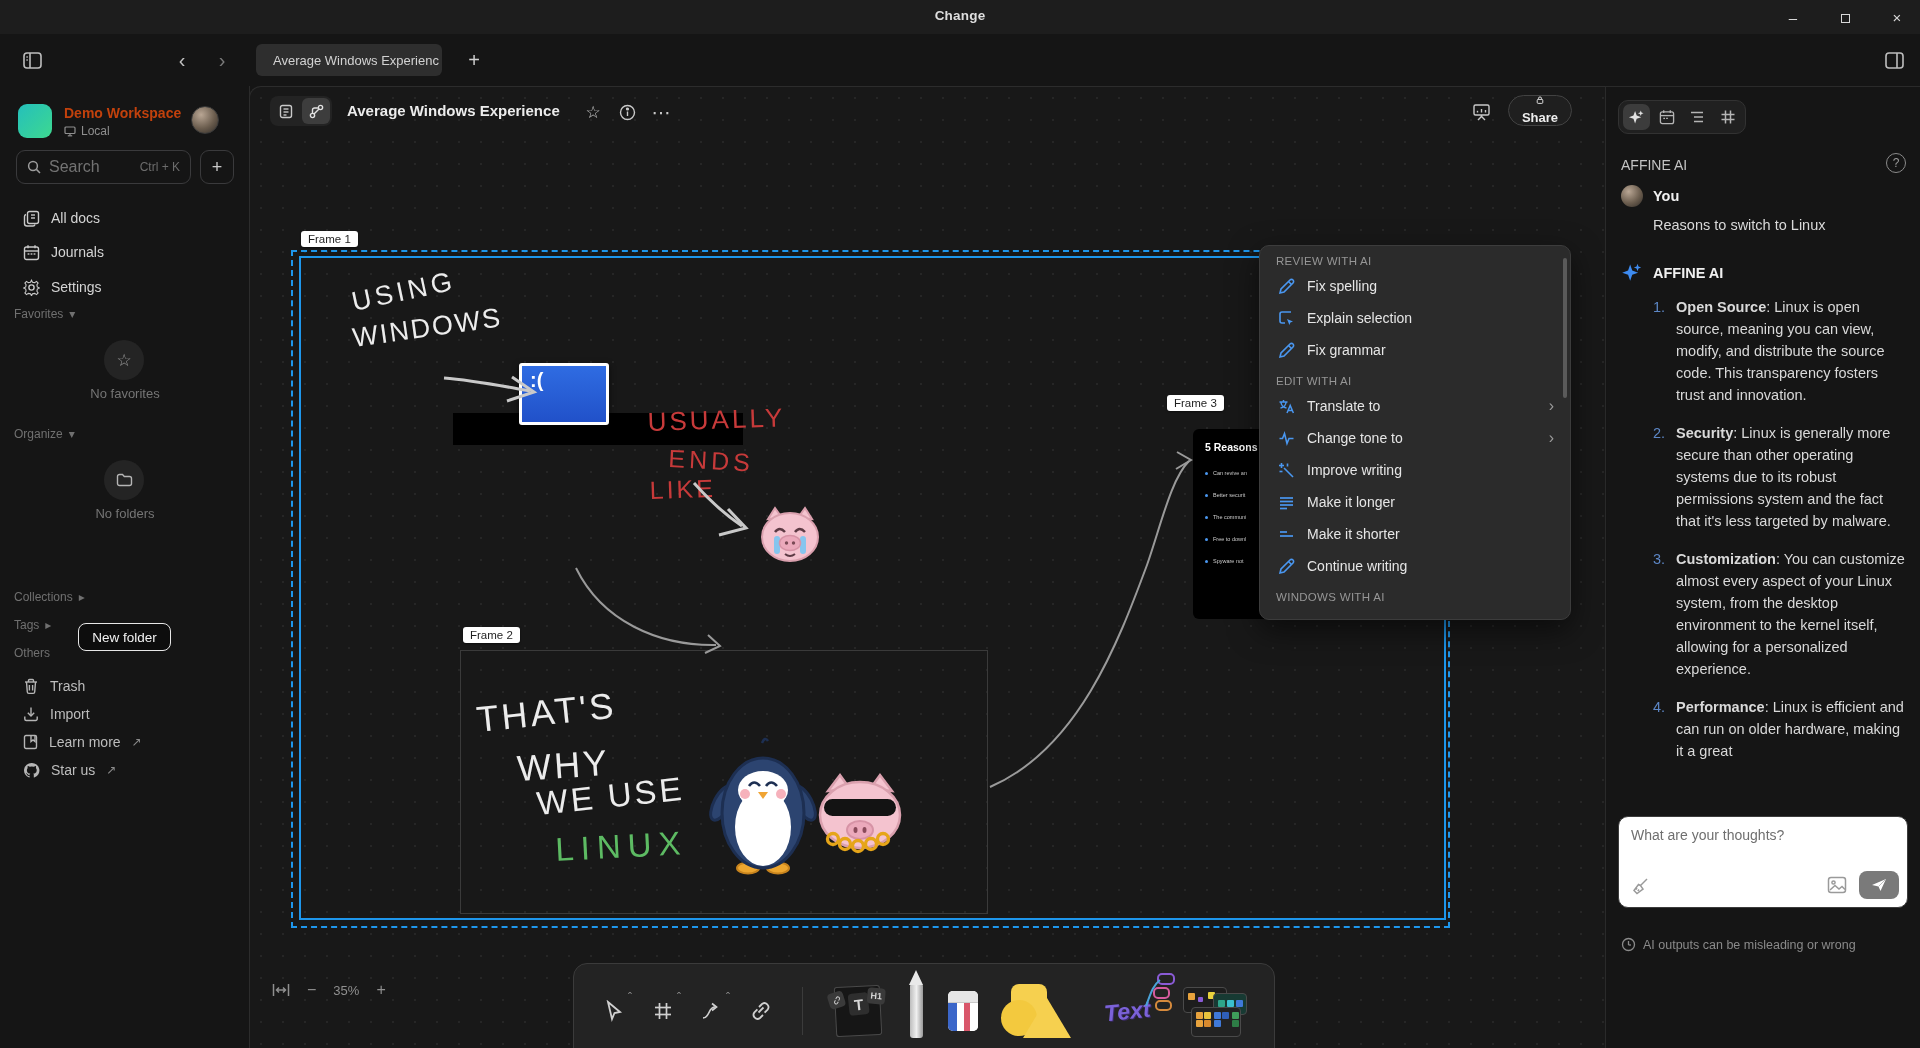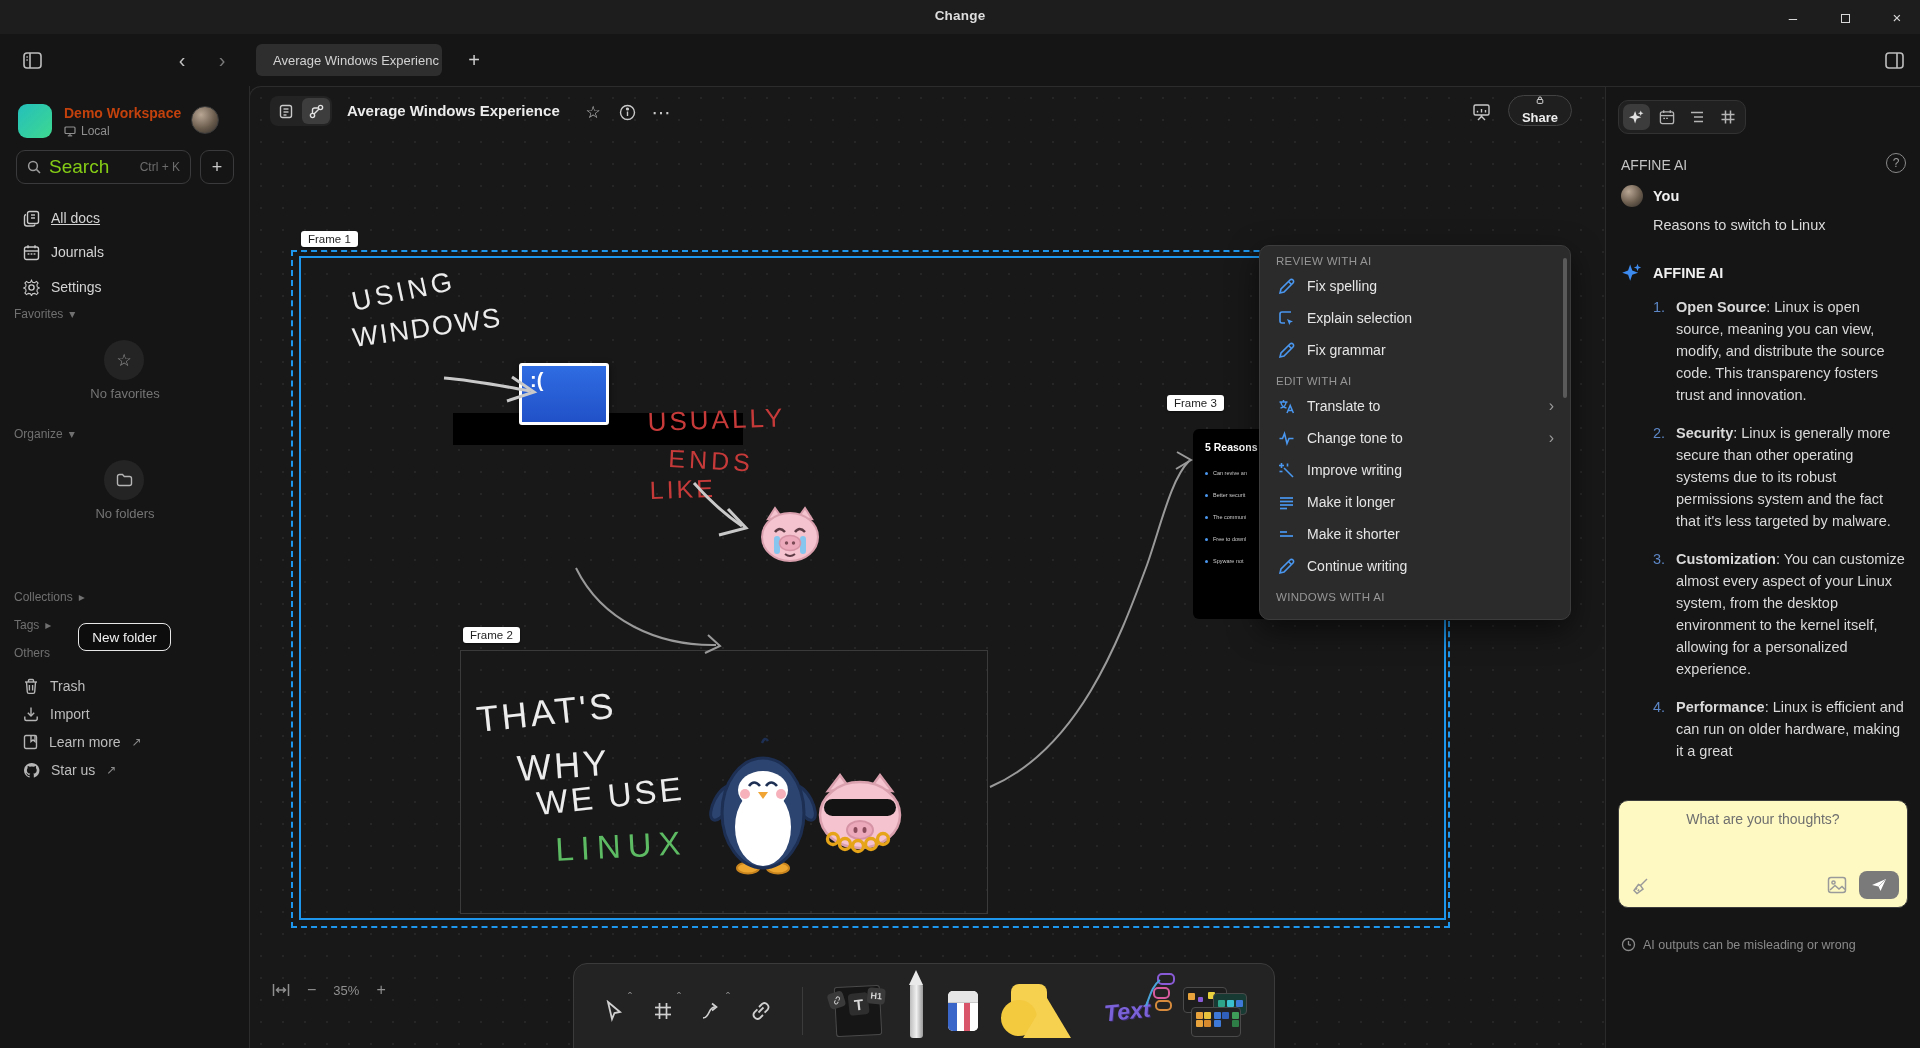--- a/index.html
+++ b/index.html
@@ -32,21 +32,21 @@
   .ws-avatar { position:absolute; left:4px; top:0; width:34px; height:34px; border-radius:9px;
     background:linear-gradient(135deg,#27c2b7 10%,#3bd694 90%); }
   .ws-name { position:absolute; left:50px; top:1px; font-size:14px; font-weight:700; color:#c2410c; }
   .ws-local { position:absolute; left:50px; top:20px; font-size:12px; color:#8f8f8f;
     display:flex; align-items:center; gap:5px; }
   .user-avatar { position:absolute; left:191px; top:2px; width:28px; height:28px; border-radius:50%;
     background:radial-gradient(circle at 35% 30%,#b9a694,#6b5d4e 55%,#2e2a26); border:1px solid #3a3a3a; }
   .search-row { position:absolute; left:16px; top:64px; width:218px; height:34px; display:flex; gap:9px; }
   .search-box { width:175px; height:34px; border:1px solid #3a3a3c; border-radius:9px;
     display:flex; align-items:center; padding:0 10px; gap:8px; }
-  .search-label { font-size:19px; color:#84cc16; flex:1; }
+  .search-label { font-size:16px; color:#737373; flex:1; }
   .search-kbd { font-size:12px; color:#6c6c6c; }
   .newdoc { width:34px; height:34px; border:1px solid #3a3a3c; border-radius:9px; font-size:18px; color:#c9c9c9; }
   .side-item { position:absolute; left:16px; width:218px; height:30px; display:flex; align-items:center;
     gap:11px; padding-left:7px; font-size:14px; color:#d4d4d4; border-radius:6px; }
   .side-item svg, .foot-item svg { flex:0 0 auto; }
   .sect { position:absolute; left:14px; font-size:12px; color:#707070; display:flex; gap:6px; align-items:center; }
   .empty-circ { position:absolute; width:40px; height:40px; border-radius:50%; background:#242424;
     display:flex; align-items:center; justify-content:center; color:#9a9a9a; font-size:17px; }
   .empty-txt { position:absolute; width:218px; left:16px; text-align:center; font-size:13px; color:#757575; }
   .newfolder { position:absolute; left:78px; top:537px; width:93px; height:28px; border:1.5px solid #e7e7e7;
@@ -163,22 +163,22 @@
     font-size:14.5px; line-height:22px; color:#d9d9d9; }
   .msg-row { display:flex; align-items:center; gap:10px; }
   .msg-avatar { width:22px; height:22px; border-radius:50%;
     background:radial-gradient(circle at 35% 30%,#b9a694,#6b5d4e 55%,#2e2a26); }
   .msg-name { font-size:14.5px; font-weight:700; color:#f0f0f0; }
   .msg-body { margin:7px 0 0 32px; }
   .ai-row { margin-top:26px; }
   .ai-list { margin:12px 0 0 32px; }
   .ai-li { display:flex; gap:7px; margin-bottom:16px; }
   .ai-num { color:#5d87c6; min-width:16px; }
-  .chat-input { position:absolute; left:12px; right:12px; bottom:140px; height:108px; background:#fef9c3;
-    border:1px solid #3c3c3c; border-radius:10px; padding:10px 12px;text-align:center; }
+  .chat-input { position:absolute; left:12px; right:12px; bottom:140px; height:92px; background:#ffffff;
+    border:1px solid #3c3c3c; border-radius:10px; padding:10px 12px; }
   .placeholder { font-size:14px; color:#6f6f6f; }
   .ci-bottom { position:absolute; left:12px; right:8px; bottom:8px; height:28px;
     display:flex; align-items:center; }
   .ci-spacer { flex:1; }
   .send-btn { width:40px; height:28px; background:#7a7a7a; border-radius:8px; display:flex;
     align-items:center; justify-content:center; margin-left:12px; }
   .disclaimer { position:absolute; left:15px; bottom:118px; display:flex; align-items:center; gap:7px;
     font-size:12.5px; color:#8a8a8a; }
   svg { display:block; }
 </style>
@@ -243,21 +243,21 @@
       <svg width="14" height="14" viewBox="0 0 14 14" fill="none" stroke="#9c9c9c" stroke-width="1.5">
           <circle cx="6" cy="6" r="4.4"></circle>
           <line x1="9.4" y1="9.4" x2="13" y2="13"></line>
         </svg>
       <span class="search-label">Search</span>
       <span class="search-kbd">Ctrl + K</span>
     </div>
     <div class="newdoc icon-btn">+</div>
   </div>
 
-  <div class="side-item" style="top:117px;text-decoration:underline;">
+  <div class="side-item" style="top:117px;">
     <svg width="17" height="17" viewBox="0 0 17 17" fill="none" stroke="#c9c9c9" stroke-width="1.4">
         <rect x="4.5" y="1.5" width="11" height="12" rx="2"></rect>
         <path d="M3 4.5 a2 2 0 0 0 -1.5 2 v7 a2.5 2.5 0 0 0 2.5 2.5 h6 a2 2 0 0 0 2-1.5"></path>
         <line x1="8" y1="5" x2="12" y2="5"></line>
         <line x1="8" y1="8" x2="12" y2="8"></line>
       </svg>
     <span>All docs</span>
   </div>
   <div class="side-item" style="top:151px;">
     <svg width="17" height="17" viewBox="0 0 17 17" fill="none" stroke="#c9c9c9" stroke-width="1.4">

